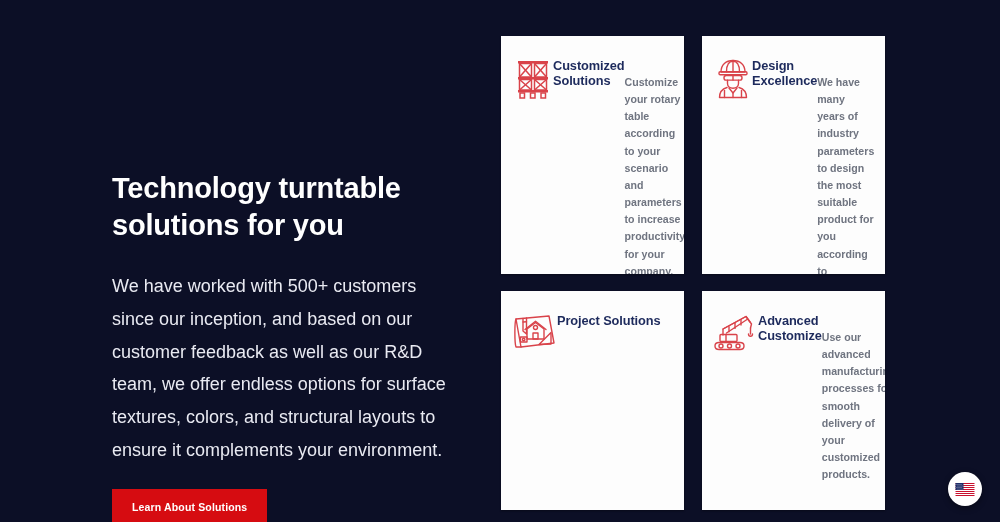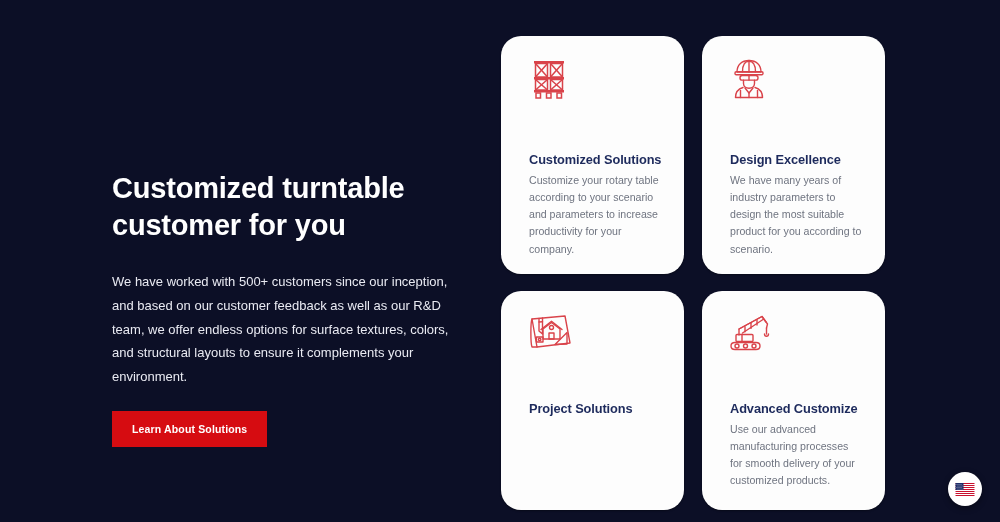--- a/index.html
+++ b/index.html
@@ -20,21 +20,21 @@
     color:#ffffff;
     font-size:29px;
     line-height:1.28;
     font-weight:700;
     letter-spacing:-0.2px;
     width:300px;
   }
   .hero-desc {
     margin-top:26px;
     color:#e9eaf2;
-    font-size:13px;
+    font-size:18px;
     line-height:1.82;
     width:338px;
     font-weight:400;
   }
   .cta-button {
     display:inline-block;
     margin-top:22px;
     background:#d60c11;
     color:#ffffff;
     font-size:10.5px;
@@ -52,46 +52,46 @@
     left:501px; top:36px;
     width:384px; height:474px;
     display:grid;
     grid-template-columns:183px 183px;
     grid-template-rows:238px 219px;
     column-gap:18px;
     row-gap:17px;
   }
   .card {
     background:#fdfdfd;
-    padding:22px 22px 0 28px;
+    padding:22px 22px 0 12px;
     display:flex;
-    flex-direction:column;
+    flex-direction:row;
     overflow:hidden;
     box-shadow:0 1px 2px rgba(0,0,0,0.35);
-    border-radius:20px;
   }
   .card-icon {
     height:54px;
     display:flex;
     align-items:flex-start;
     margin-bottom:10px;
   }
   .card-icon svg { display:block; }
   .card-title {
     color:#1d2a5c;
     font-size:12.8px;
     font-weight:700;
     letter-spacing:-0.1px;
     margin-bottom:5px;
   }
   .card-desc {
     color:#6f7480;
     font-size:10.6px;
     line-height:1.62;
-    font-weight:400;
+    font-weight:700;
+    margin-top:16px;
   }
   
   .card.row1 .card-icon { height:84px; }
   .card.row2 .card-icon { height:78px; }
 
   
   .locale-widget {
     position:absolute;
     right:18px; bottom:16px;
     width:34px; height:34px;
@@ -104,21 +104,21 @@
     box-shadow:0 2px 6px rgba(0,0,0,0.4);
   }
   .flag { width:20px; height:13px; display:block; }
 </style>
 </head>
 <body>
 
 <div class="page">
 
   <div class="left-panel">
-    <h1 class="hero-title">Customized turntable customer for you</h1>
+    <h1 class="hero-title">Technology turntable solutions for you</h1>
     <p class="hero-desc">We have worked with 500+ customers since our inception, and based on our customer feedback as well as our R&amp;D team, we offer endless options for surface textures, colors, and structural layouts to ensure it complements your environment.</p>
     <button class="cta-button">Learn About Solutions</button>
   </div>
 
   <div class="card-grid">
 
     <div class="card row1">
       <div class="card-icon">
         <svg width="40" height="42" viewBox="0 0 40 42" fill="none" stroke="#d9434a" stroke-width="1.5">
           <rect x="5" y="3" width="30" height="2.5" fill="#d9434a" stroke="none"></rect>

